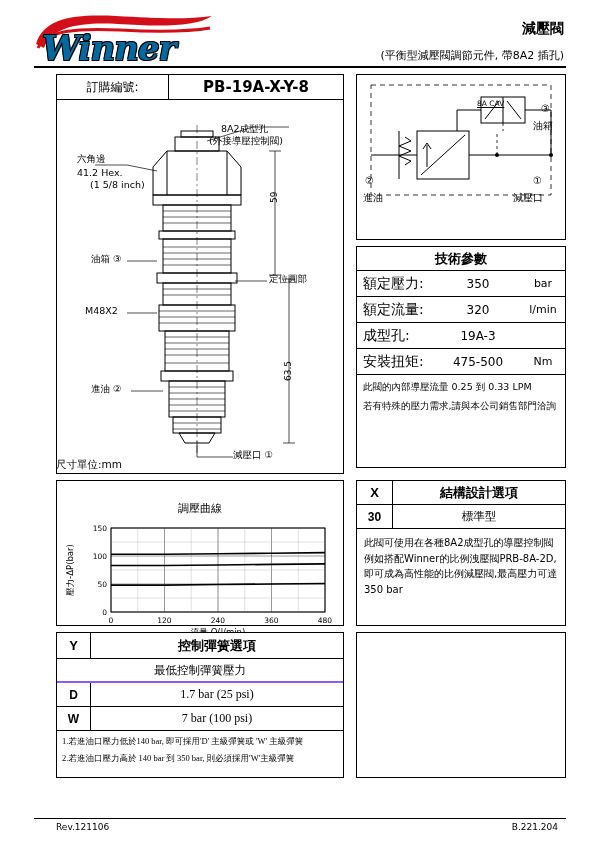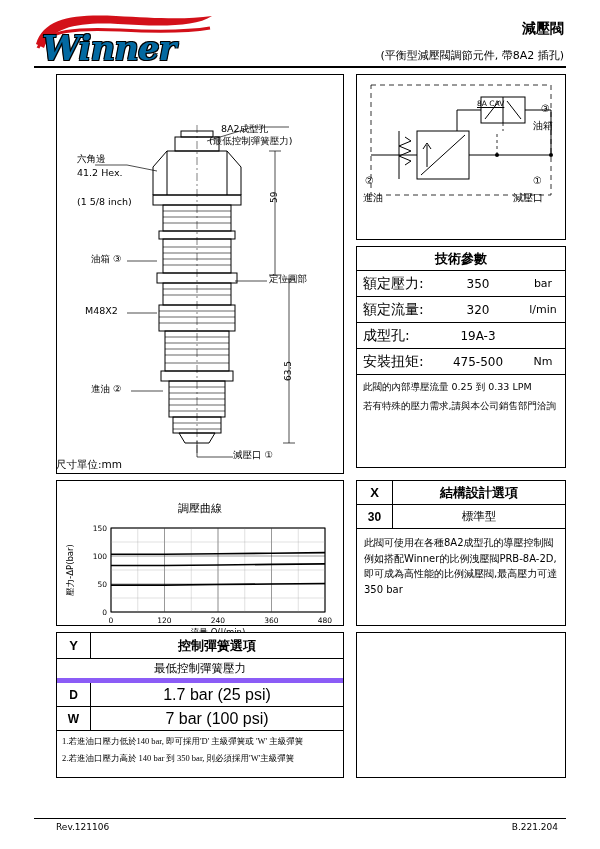--- a/index.html
+++ b/index.html
@@ -94,24 +94,24 @@
   #x-box .rw { display:flex; height:24px; border-bottom:1px solid #000; }
   #x-box .rw .k { width:36px; border-right:1px solid #000; display:flex; align-items:center; justify-content:center; font-weight:bold; font-size:12px;}
   #x-box .rw .v { flex:1; display:flex; align-items:center; justify-content:center; font-size:11.5px; font-family:"DejaVu Sans", sans-serif;}
   #x-box .note { font-size:10px; padding:6px 7px; line-height:1.55; font-family:"DejaVu Sans", sans-serif;}
 
   
   #y-box { left:56px; top:632px; width:288px; height:146px; }
   #y-box .hdr { display:flex; height:26px; border-bottom:1px solid #000; }
   #y-box .hdr .k { width:34px; border-right:1px solid #000; display:flex; align-items:center; justify-content:center; font-weight:bold; font-size:13px;}
   #y-box .hdr .v { flex:1; display:flex; align-items:center; justify-content:center; font-weight:bold; font-size:13px; font-family:"DejaVu Sans", sans-serif;}
-  #y-box .sub { height:24px; border-bottom:5px solid #8b5cf6; display:flex; align-items:center; justify-content:center; font-size:11.5px; font-family:"DejaVu Sans", sans-serif;}
+  #y-box .sub { height:24px; border-bottom:2px solid #8b5cf6; display:flex; align-items:center; justify-content:center; font-size:11.5px; font-family:"DejaVu Sans", sans-serif;}
   #y-box .rw { display:flex; height:24px; border-bottom:1px solid #000; }
   #y-box .rw .k { width:34px; border-right:1px solid #000; display:flex; align-items:center; justify-content:center; font-weight:bold; font-size:12px;}
-  #y-box .rw .v { flex:1; display:flex; align-items:center; justify-content:center; font-size:16px; font-family:Liberation Sans, sans-serif;}
+  #y-box .rw .v { flex:1; display:flex; align-items:center; justify-content:center; font-size:12px; font-family:Liberation Serif, serif;}
   #y-box .note { font-size:8.5px; padding:4px 5px; line-height:1.5; font-family:Liberation Serif, serif;}
 
   
   #blank-box { left:356px; top:632px; width:210px; height:146px; }
 
   
   .hr-bot { position:absolute; left:34px; right:34px; top:818px; border-top:1px solid #000; }
   .rev { position:absolute; left:56px; top:822px; font-size:9px; font-family:"DejaVu Sans", sans-serif;}
   .code { position:absolute; right:42px; top:822px; font-size:9px; font-family:"DejaVu Sans", sans-serif;}
 
@@ -213,33 +213,37 @@
         <line x1="212" y1="200" x2="224" y2="200"></line>
         <line x1="232" y1="204" x2="232" y2="368"></line>
         <line x1="226" y1="204" x2="238" y2="204"></line>
         <line x1="226" y1="368" x2="238" y2="368"></line>
       </g>
 
       <line x1="140" y1="50" x2="140" y2="378" stroke="#000" stroke-width="0.5" stroke-dasharray="8,3,2,3"></line>
     </svg>
 
     <div class="dlabel" style="left:164px; top:48px;">8A2成型孔</div>
-    <div class="dlabel" style="left:152px; top:60px;">(最低控制彈簧壓力)</div>
+    <div class="dlabel" style="left:152px; top:60px;">(外接導壓控制閥)</div>
     <div class="dlabel" style="left:20px; top:78px;">六角邊</div>
     <div class="dlabel" style="left:20px; top:92px;">41.2 Hex.</div>
-    <div class="dlabel" style="left:20px; top:104px;margin-top:17px;">(1 5/8 inch)</div>
+    <div class="dlabel" style="left:33px; top:104px;">(1 5/8 inch)</div>
     <div class="dlabel" style="left:34px; top:178px;">油箱 ③</div>
     <div class="dlabel" style="left:28px; top:230px;">M48X2</div>
     <div class="dlabel" style="left:34px; top:308px;">進油 ②</div>
     <div class="dlabel" style="left:176px; top:374px;">減壓口 ①</div>
     <div class="dlabel" style="left:212px; top:198px;">定位圓部</div>
     <div class="dim" style="left:212px; top:128px; transform:rotate(-90deg); transform-origin:left top;">59</div>
     <div class="dim" style="left:226px; top:306px; transform:rotate(-90deg); transform-origin:left top;">63.5</div>
   </div>
 
+  <div class="box" id="order-box">
+    <div class="lbl">訂購編號:</div>
+    <div class="val">PB-19A-X-Y-8</div>
+  </div>
 
   <div class="units">尺寸單位:mm</div>
 
   <div class="box" id="schematic-box">
     <svg width="208" height="164" viewBox="0 0 208 164">
 
       <rect x="14" y="10" width="180" height="110" fill="none" stroke="#000" stroke-width="0.8" stroke-dasharray="5,4"></rect>
 
       <rect x="124" y="22" width="44" height="26" fill="none" stroke="#000" stroke-width="1"></rect>
       <line x1="146" y1="22" x2="146" y2="48" stroke="#000" stroke-width="1"></line>

